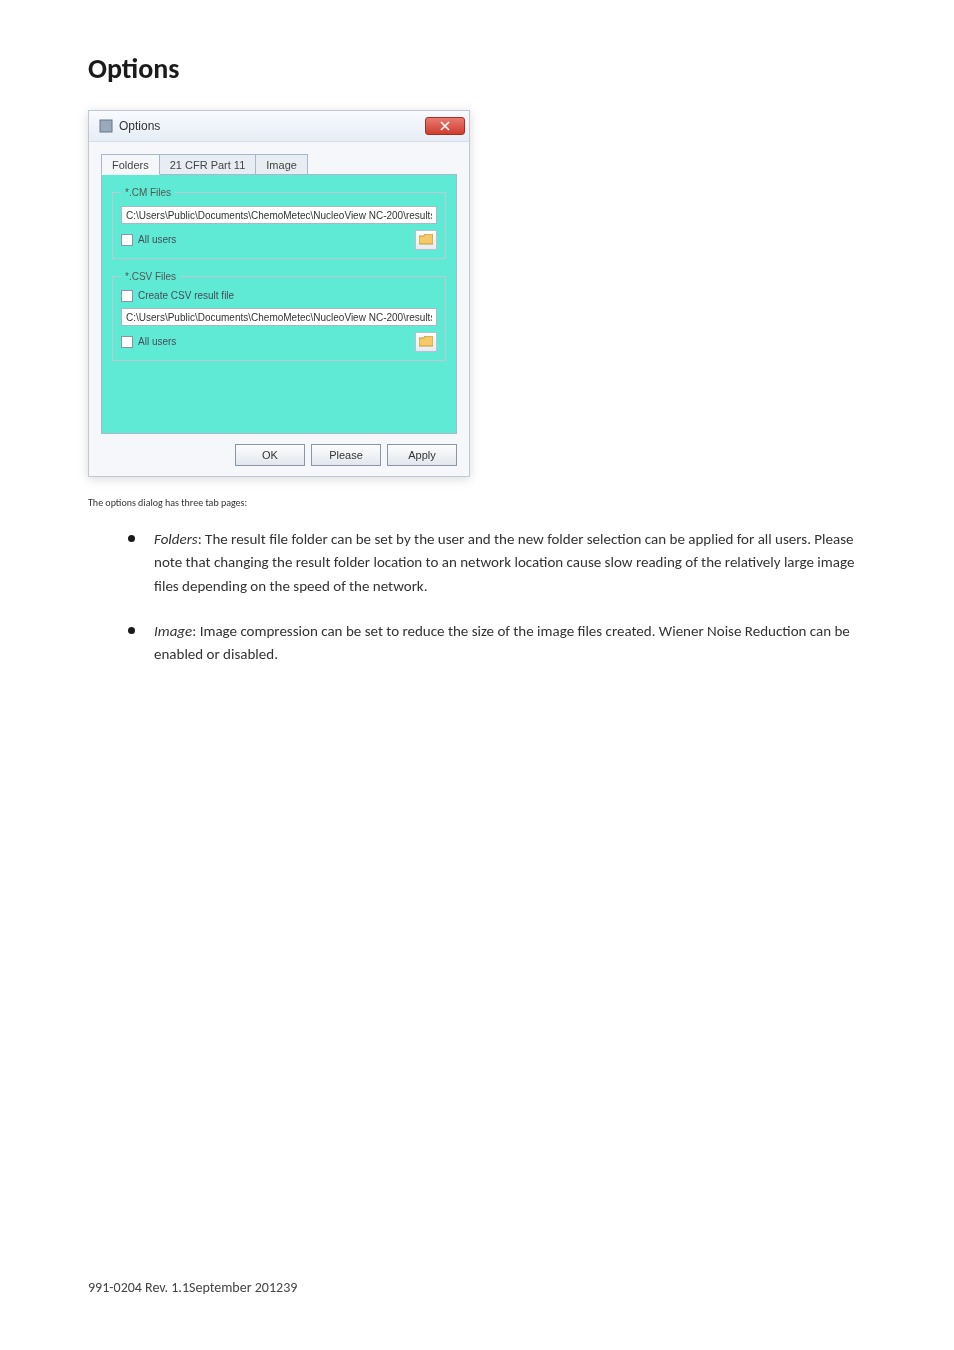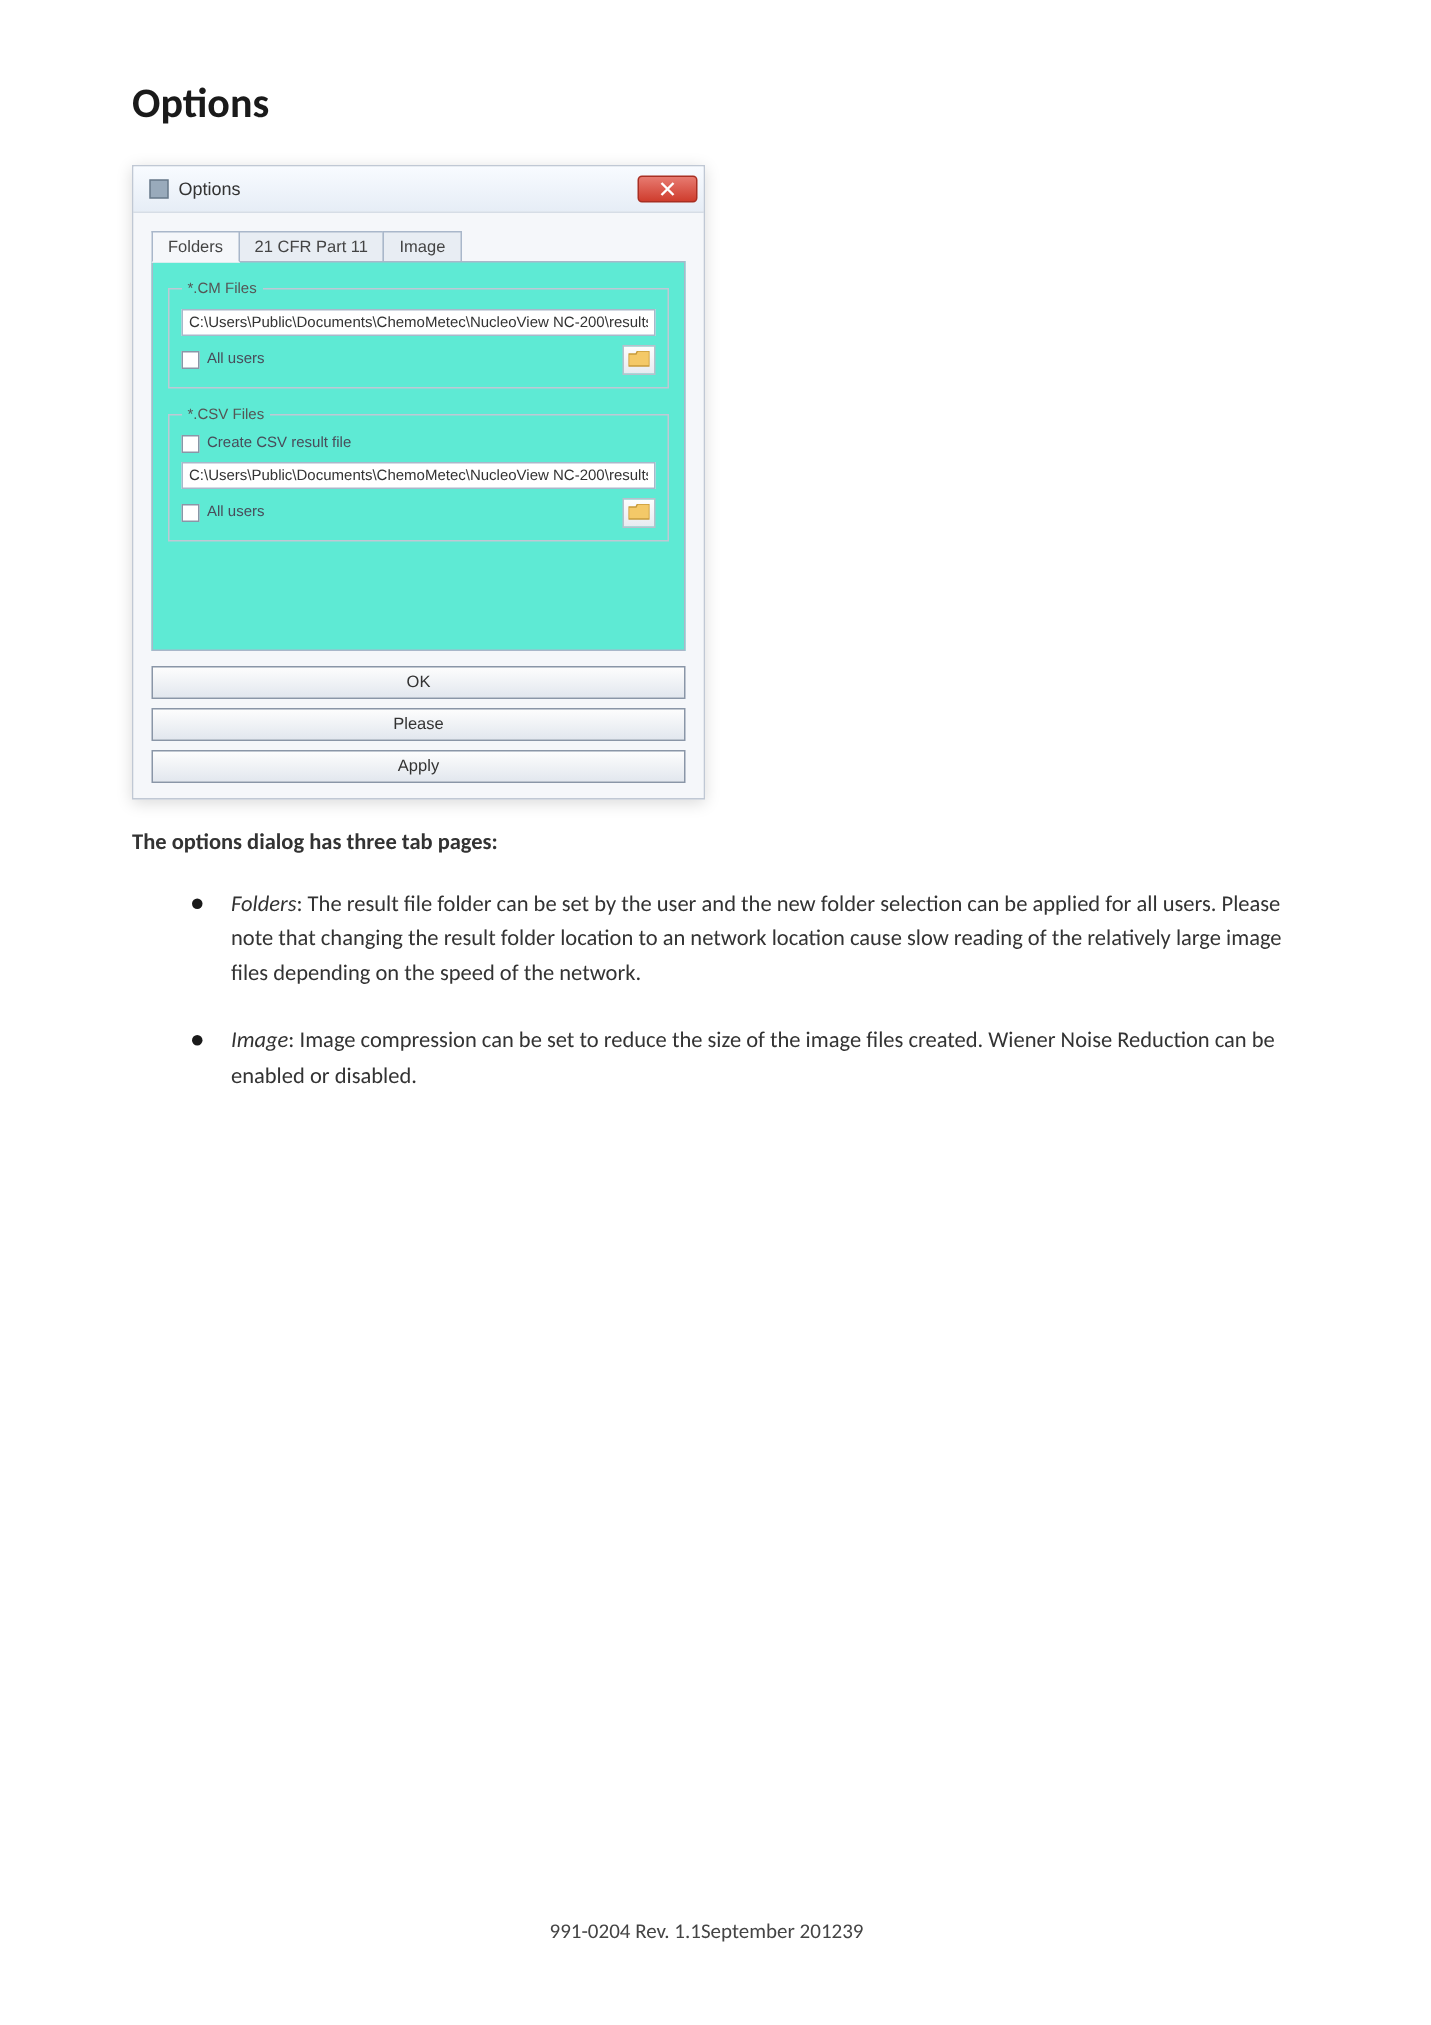--- a/index.html
+++ b/index.html
@@ -156,41 +156,39 @@
     }
     .folder-icon svg {
       width: 14px;
       height: 12px;
     }
     .dialog-buttons {
       display: flex;
       justify-content: flex-end;
       gap: 6px;
       margin-top: 10px;
-      flex-direction: column;
     }
     .dlg-btn {
       min-width: 70px;
       height: 22px;
       border: 1px solid #8a96a7;
       background: linear-gradient(to bottom, #fdfdfd, #e2e7ee);
       color: #333;
       font-size: 11px;
       cursor: pointer;
       display: flex;
       align-items: center;
       justify-content: center;
       font-family: Tahoma, Arial, sans-serif;
     }
     .body-text {
-      font-size: 15px;
+      font-size: 10px;
       color: #333;
       margin: 0 0 18px 0;
       line-height: 1.5;
-      font-weight: bold;
     }
     ul.bullets {
       margin: 0;
       padding: 0 0 0 48px;
       list-style: none;
     }
     ul.bullets li {
       position: relative;
       font-size: 15px;
       color: #333;
@@ -210,21 +208,21 @@
     }
     .italic {
       font-style: italic;
     }
     .footer {
       position: absolute;
       bottom: 54px;
       left: 88px;
       right: 100px;
       display: flex;
-      justify-content: center;
+      justify-content: flex-start;
       font-size: 14px;
       color: #444;
     }
   </style>
 </head>
 <body>
 
 <div class="page">
   <h1>Options</h1>
 

